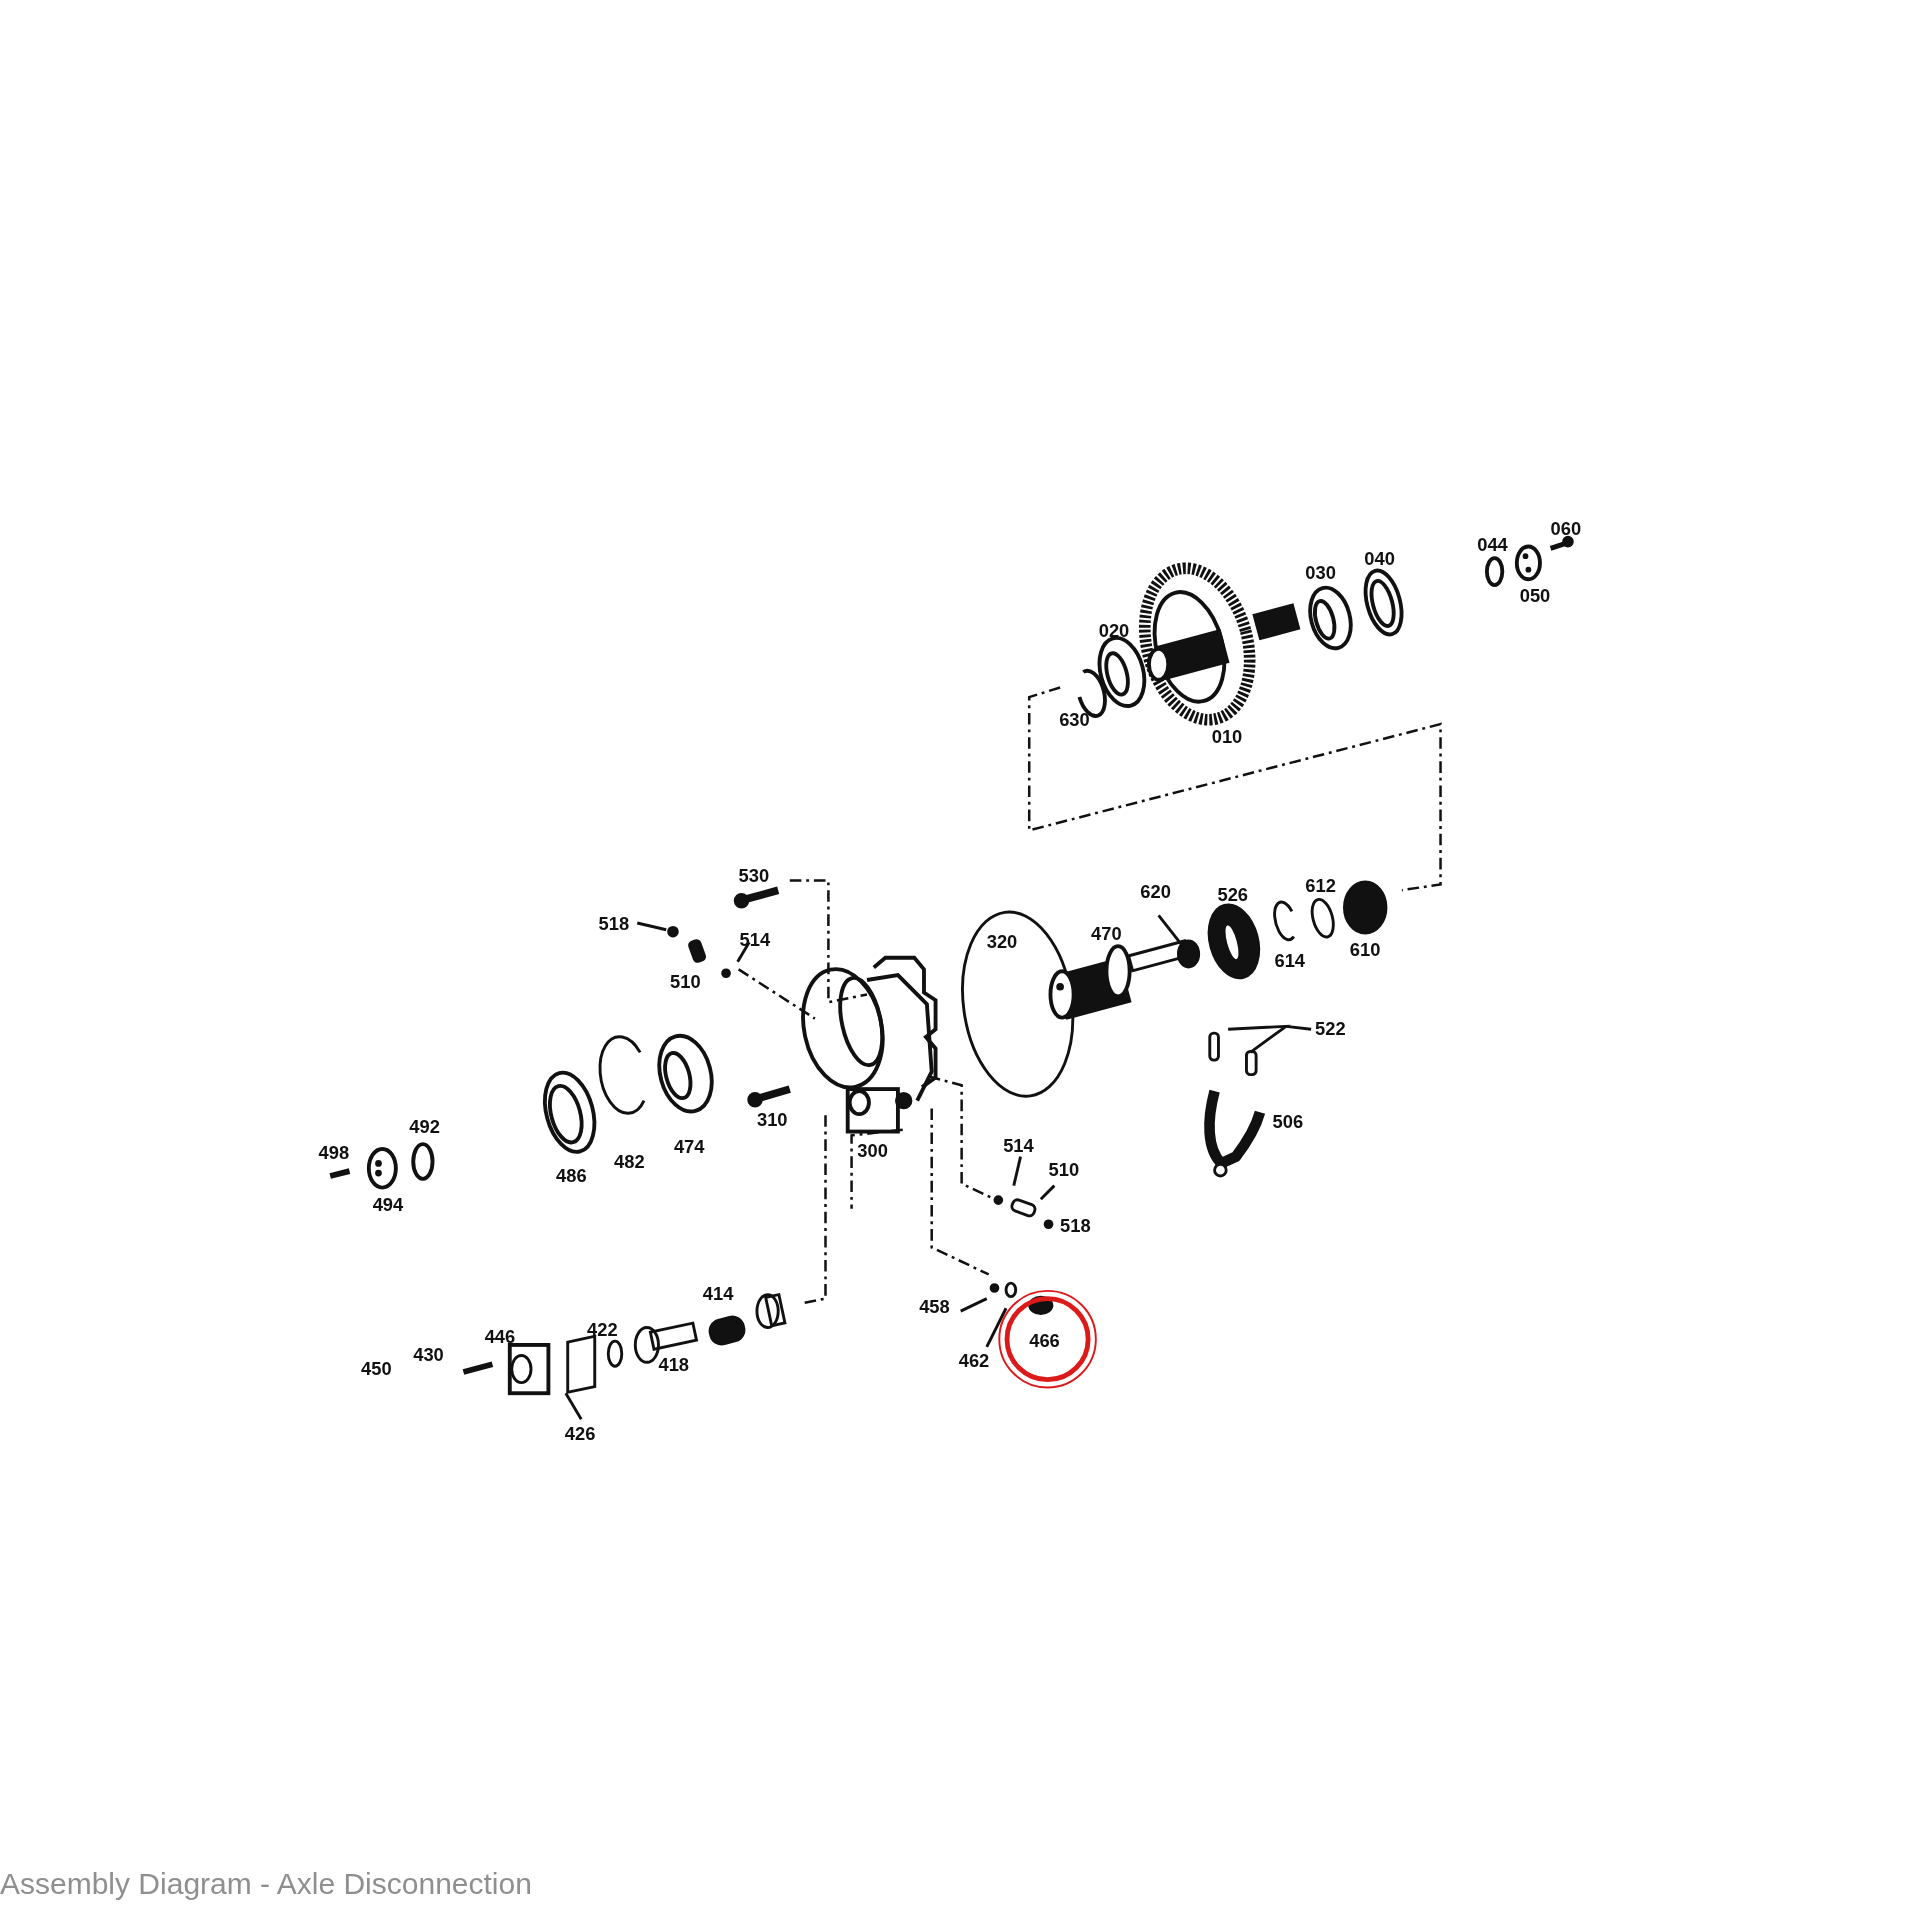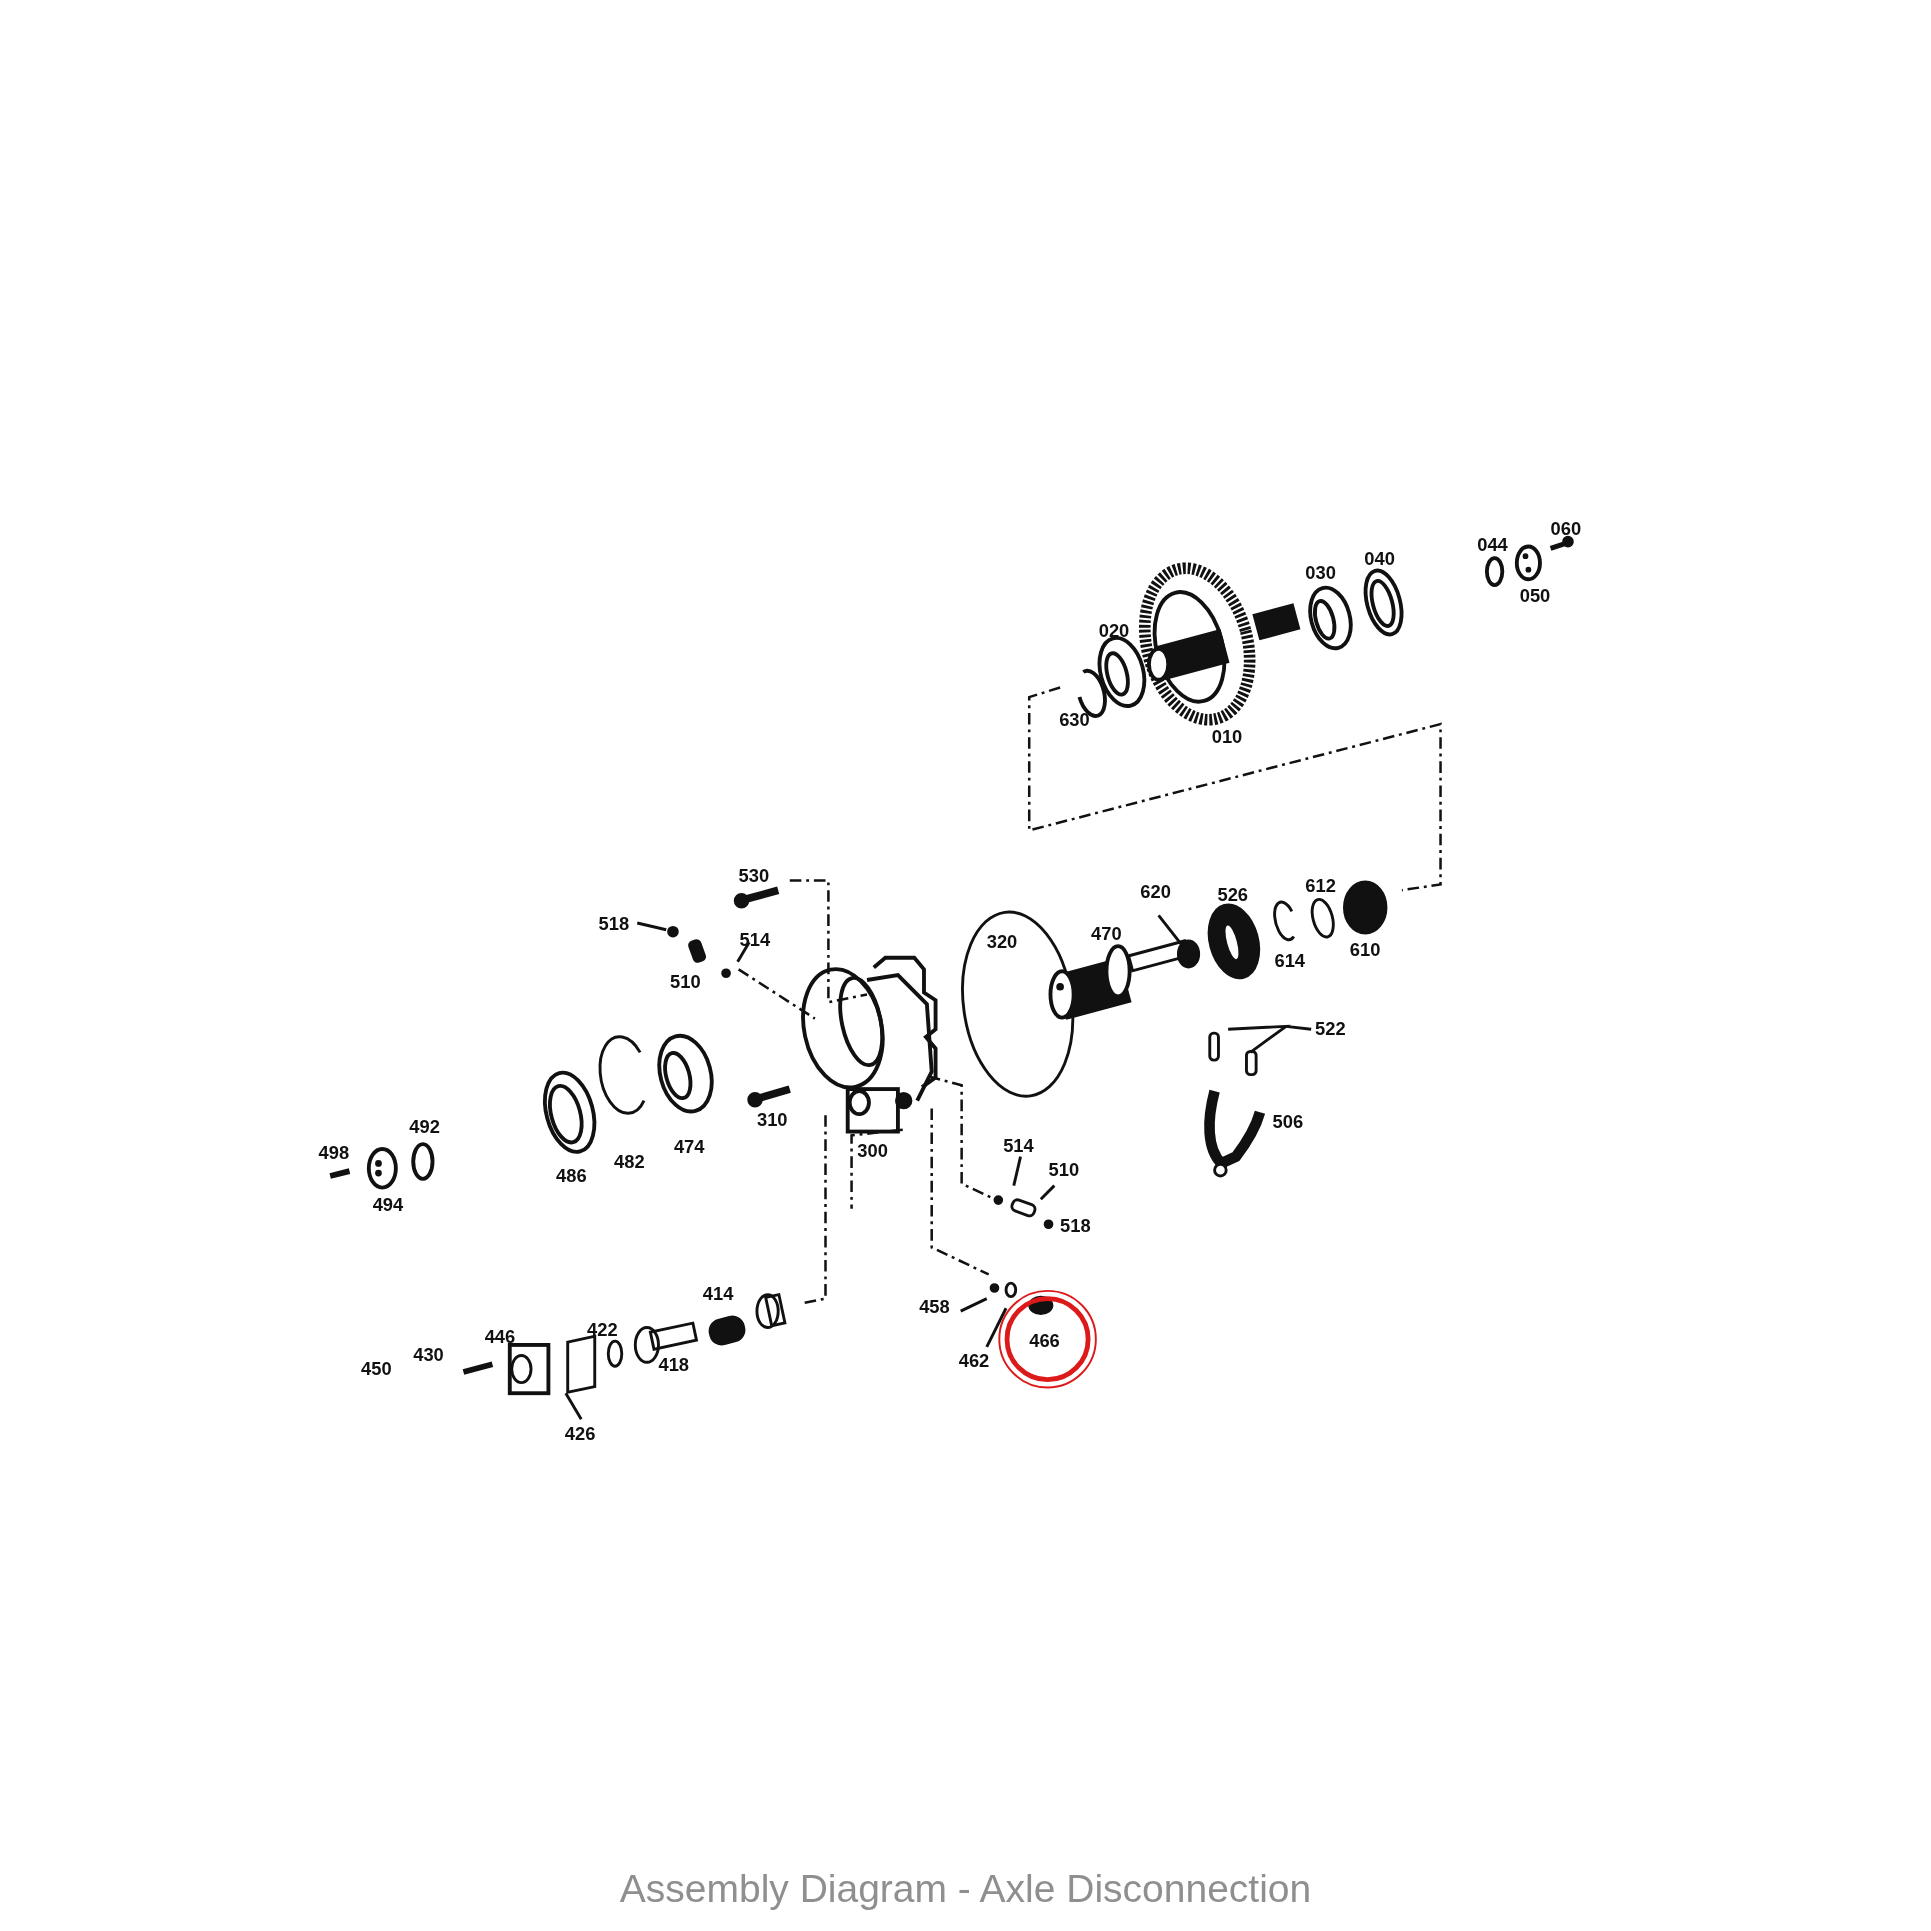--- a/index.html
+++ b/index.html
@@ -1,19 +1,19 @@
 <!DOCTYPE html>
 <html><head>
 <meta charset="utf-8">
 <style>
   html, body { margin: 0; padding: 0; background: #ffffff; }
   body { width: 1931px; height: 1931px; position: relative; overflow: hidden; font-family: "Liberation Sans", sans-serif; }
   #diagram { position: absolute; left: 0; top: 0; width: 1931px; height: 1931px; }
   .lbl { font-family: "Liberation Sans", sans-serif; font-weight: bold; font-size: 19px; fill: #111; }
-  .caption { position: absolute; left: 0; width: 1931px; top: 1867px; text-align: center; font-family: "Liberation Sans", sans-serif; font-size: 39px; color: #8f8f8f; }
+  .caption { position: absolute; left: 0; width: 1931px; top: 1867px; font-family: "Liberation Sans", sans-serif; font-size: 30px; color: #8f8f8f; }
   .dash { fill: none; stroke: #111; stroke-width: 2.6; stroke-dasharray: 12 5 3 5; }
   .ln { stroke: #111; stroke-width: 3; fill: none; }
   .part { fill: none; stroke: #111; stroke-width: 4; }
   .solid { fill: #111; stroke: #111; stroke-width: 2; }
   .white { fill: #fff; stroke: #111; stroke-width: 4; }
   .hl { fill: none; stroke: #dd1a1a; }
 </style>
 </head>
 <body>
 

